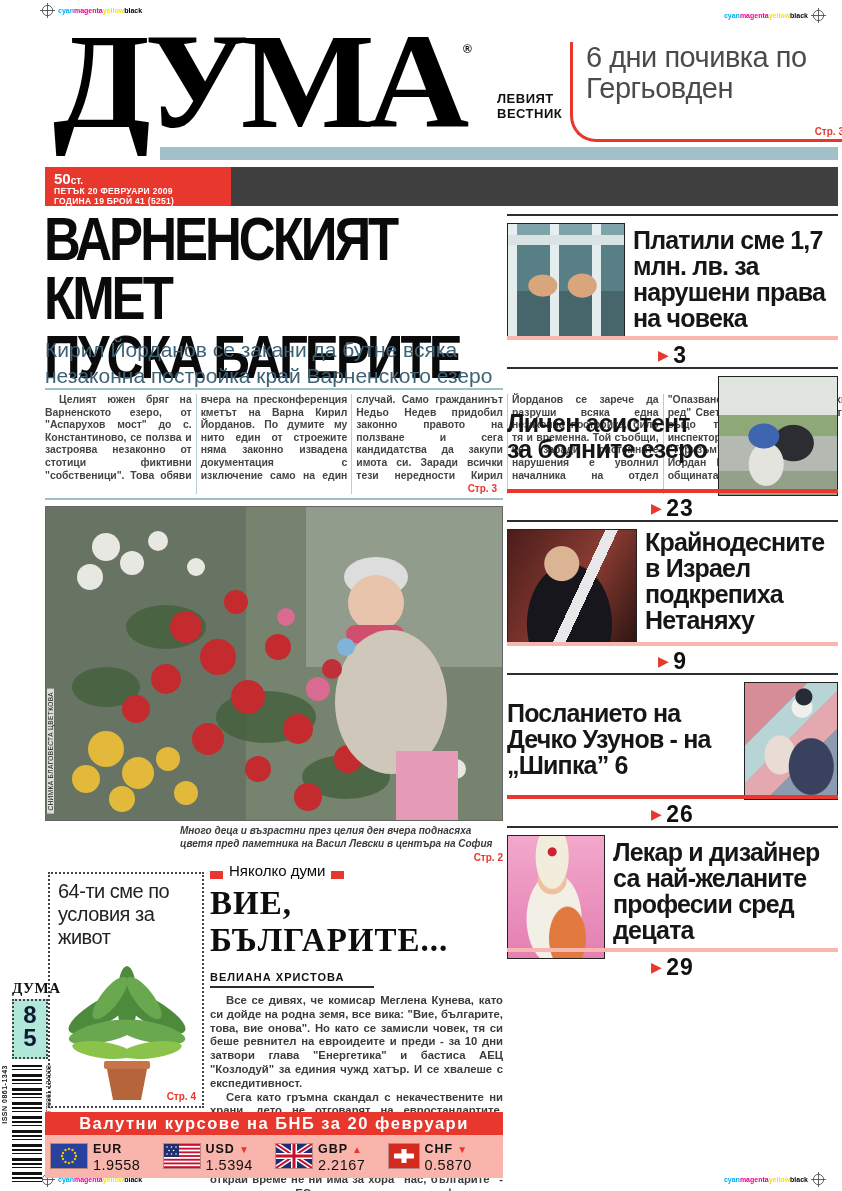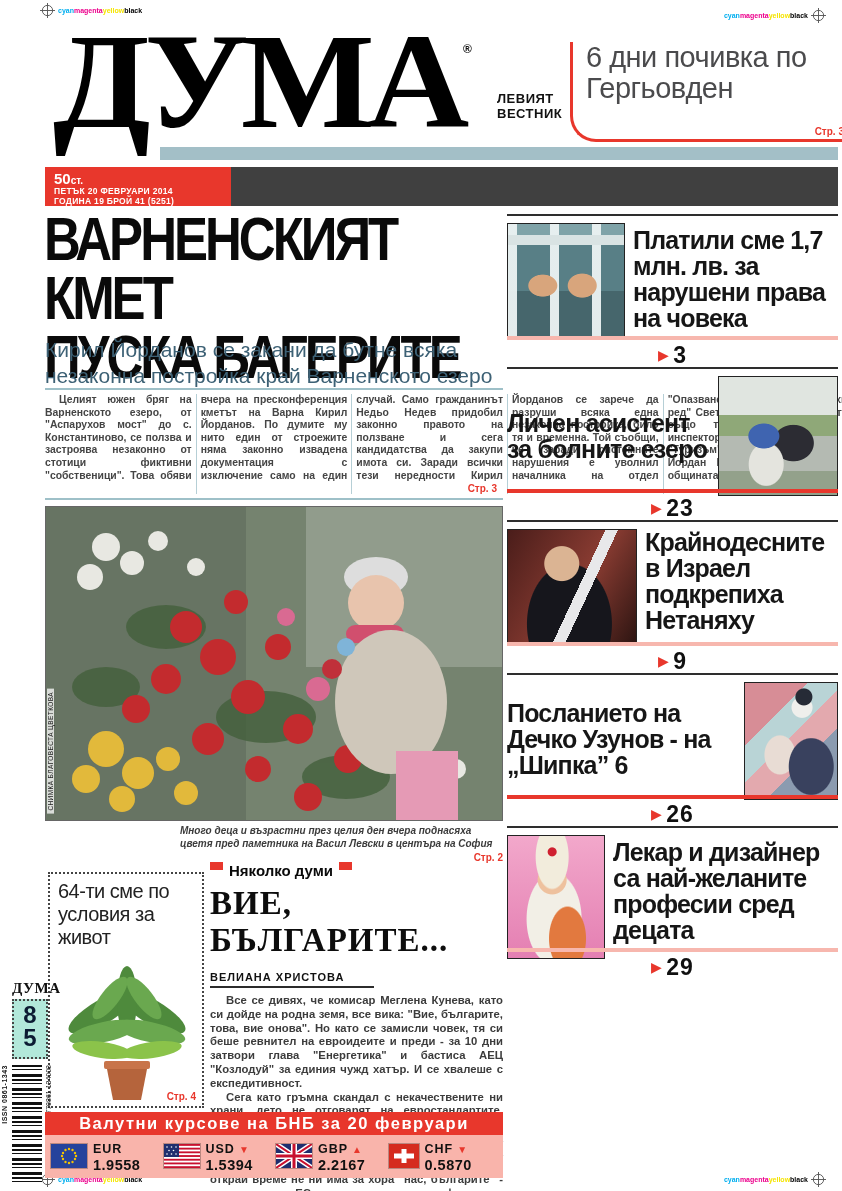--- a/index.html
+++ b/index.html
@@ -104,39 +104,39 @@
   .ed-brand{font-family:"Liberation Serif",serif;font-weight:bold;font-size:15px;letter-spacing:.5px;}
   .ed-box{width:36px;height:60px;background:#b2e8da;border:2px dotted #444;box-sizing:border-box;
           text-align:center;font-size:24px;font-weight:bold;line-height:.95;color:#0c1b33;padding-top:3px;margin-top:2px;}
   .barcode{position:relative;width:30px;height:118px;margin-top:6px;background:
      repeating-linear-gradient(180deg,#111 0 2px,#fff 2px 4px,#111 4px 5px,#fff 5px 9px,#111 9px 12px,#fff 12px 14px);}
   .bc-issn{position:absolute;left:-11px;top:0;writing-mode:vertical-rl;transform:rotate(180deg);
      font-size:7px;font-weight:bold;letter-spacing:.5px;}
   .bc-num{position:absolute;right:-10px;top:0;writing-mode:vertical-rl;transform:rotate(180deg);font-size:7px;}
   
   .opinion{position:absolute;left:210px;top:862px;width:293px;}
-  .rubric{display:flex;align-items:flex-start;gap:6px;font-size:15px;font-weight:bold;color:#0a0a0a;}
+  .rubric{display:flex;align-items:flex-end;gap:6px;font-size:15px;font-weight:normal;color:#0a0a0a;}
   .rub-dash{width:13px;height:8px;background:#e8372c;display:inline-block;}
   .op-head{font-family:"Liberation Serif",serif;font-weight:bold;font-size:33px;letter-spacing:1px;
            word-spacing:8px;margin:6px 0 8px 0;color:#0d0d0d;}
   .op-author{display:inline-block;font-size:11px;font-weight:bold;border-bottom:2px solid #2c2c2c;
              padding:0 30px 3px 0;letter-spacing:1px;margin-bottom:6px;}
   .op-body{font-size:11.3px;line-height:13.8px;font-weight:bold;color:#3c3c3c;text-align:justify;}
   .op-body p{margin:0;text-indent:16px;}
   .op-ref{color:#e8372c;}
   
   .currency{position:absolute;left:45px;top:1112px;width:458px;}
   .cur-head{background:#e8372c;color:#fff;font-size:16.5px;font-weight:bold;text-align:center;
             letter-spacing:1.5px;padding:2px 0;}
   .cur-body{background:#f9b4ab;display:flex;padding:4px 6px 5px 6px;gap:4px;}
   .rate{flex:1;display:flex;align-items:center;gap:6px;}
   .rate svg{flex:none;box-shadow:0 0 0 1px rgba(0,0,0,.25);}
   .rate-code{font-size:12.5px;font-weight:bold;letter-spacing:1px;}
   .rate-trend{color:#e8372c;font-size:10px;margin-left:4px;}
-  .rate-val{font-size:14.5px;font-weight:bold;letter-spacing:.5px;text-align:right;}
+  .rate-val{font-size:14.5px;font-weight:normal;letter-spacing:.5px;text-align:right;}
 </style>
 </head>
 <body>
 
 <div id="page">
 
   <div class="corner tl">
     <svg width="15" height="15" viewBox="0 0 16 16">
         <circle cx="8" cy="8" r="5.5" fill="none" stroke="#555"></circle>
         <line x1="8" y1="0" x2="8" y2="16" stroke="#555"></line>
@@ -174,21 +174,21 @@
   <div class="tagline" style="width:60px;">ЛЕВИЯТ ВЕСТНИК</div>
   <div class="promo">
     <div class="promo-text">6 дни почивка по Гергьовден</div>
     <div class="promo-ref">Стр. 3</div>
   </div>
   <div class="tealbar"></div>
 
   <div class="dateline">
     <div class="datebox">
       <div class="price"><span>50</span><small>ст.</small></div>
-      <div class="dateline-small">ПЕТЪК 20 ФЕВРУАРИ 2014</div>
+      <div class="dateline-small">ПЕТЪК 20 ФЕВРУАРИ 2009</div>
       <div class="dateline-small">ГОДИНА 19 БРОЙ 41 (5251)</div>
     </div>
   </div>
 
   <div class="headline">
     <div>ВАРНЕНСКИЯТ КМЕТ</div>
     <div>ПУСКА БАГЕРИТЕ</div>
   </div>
   <div class="subhead">Кирил Йорданов се закани да бутне всяка незаконна постройка край Варненското езеро</div>
   <div class="bodytext">

